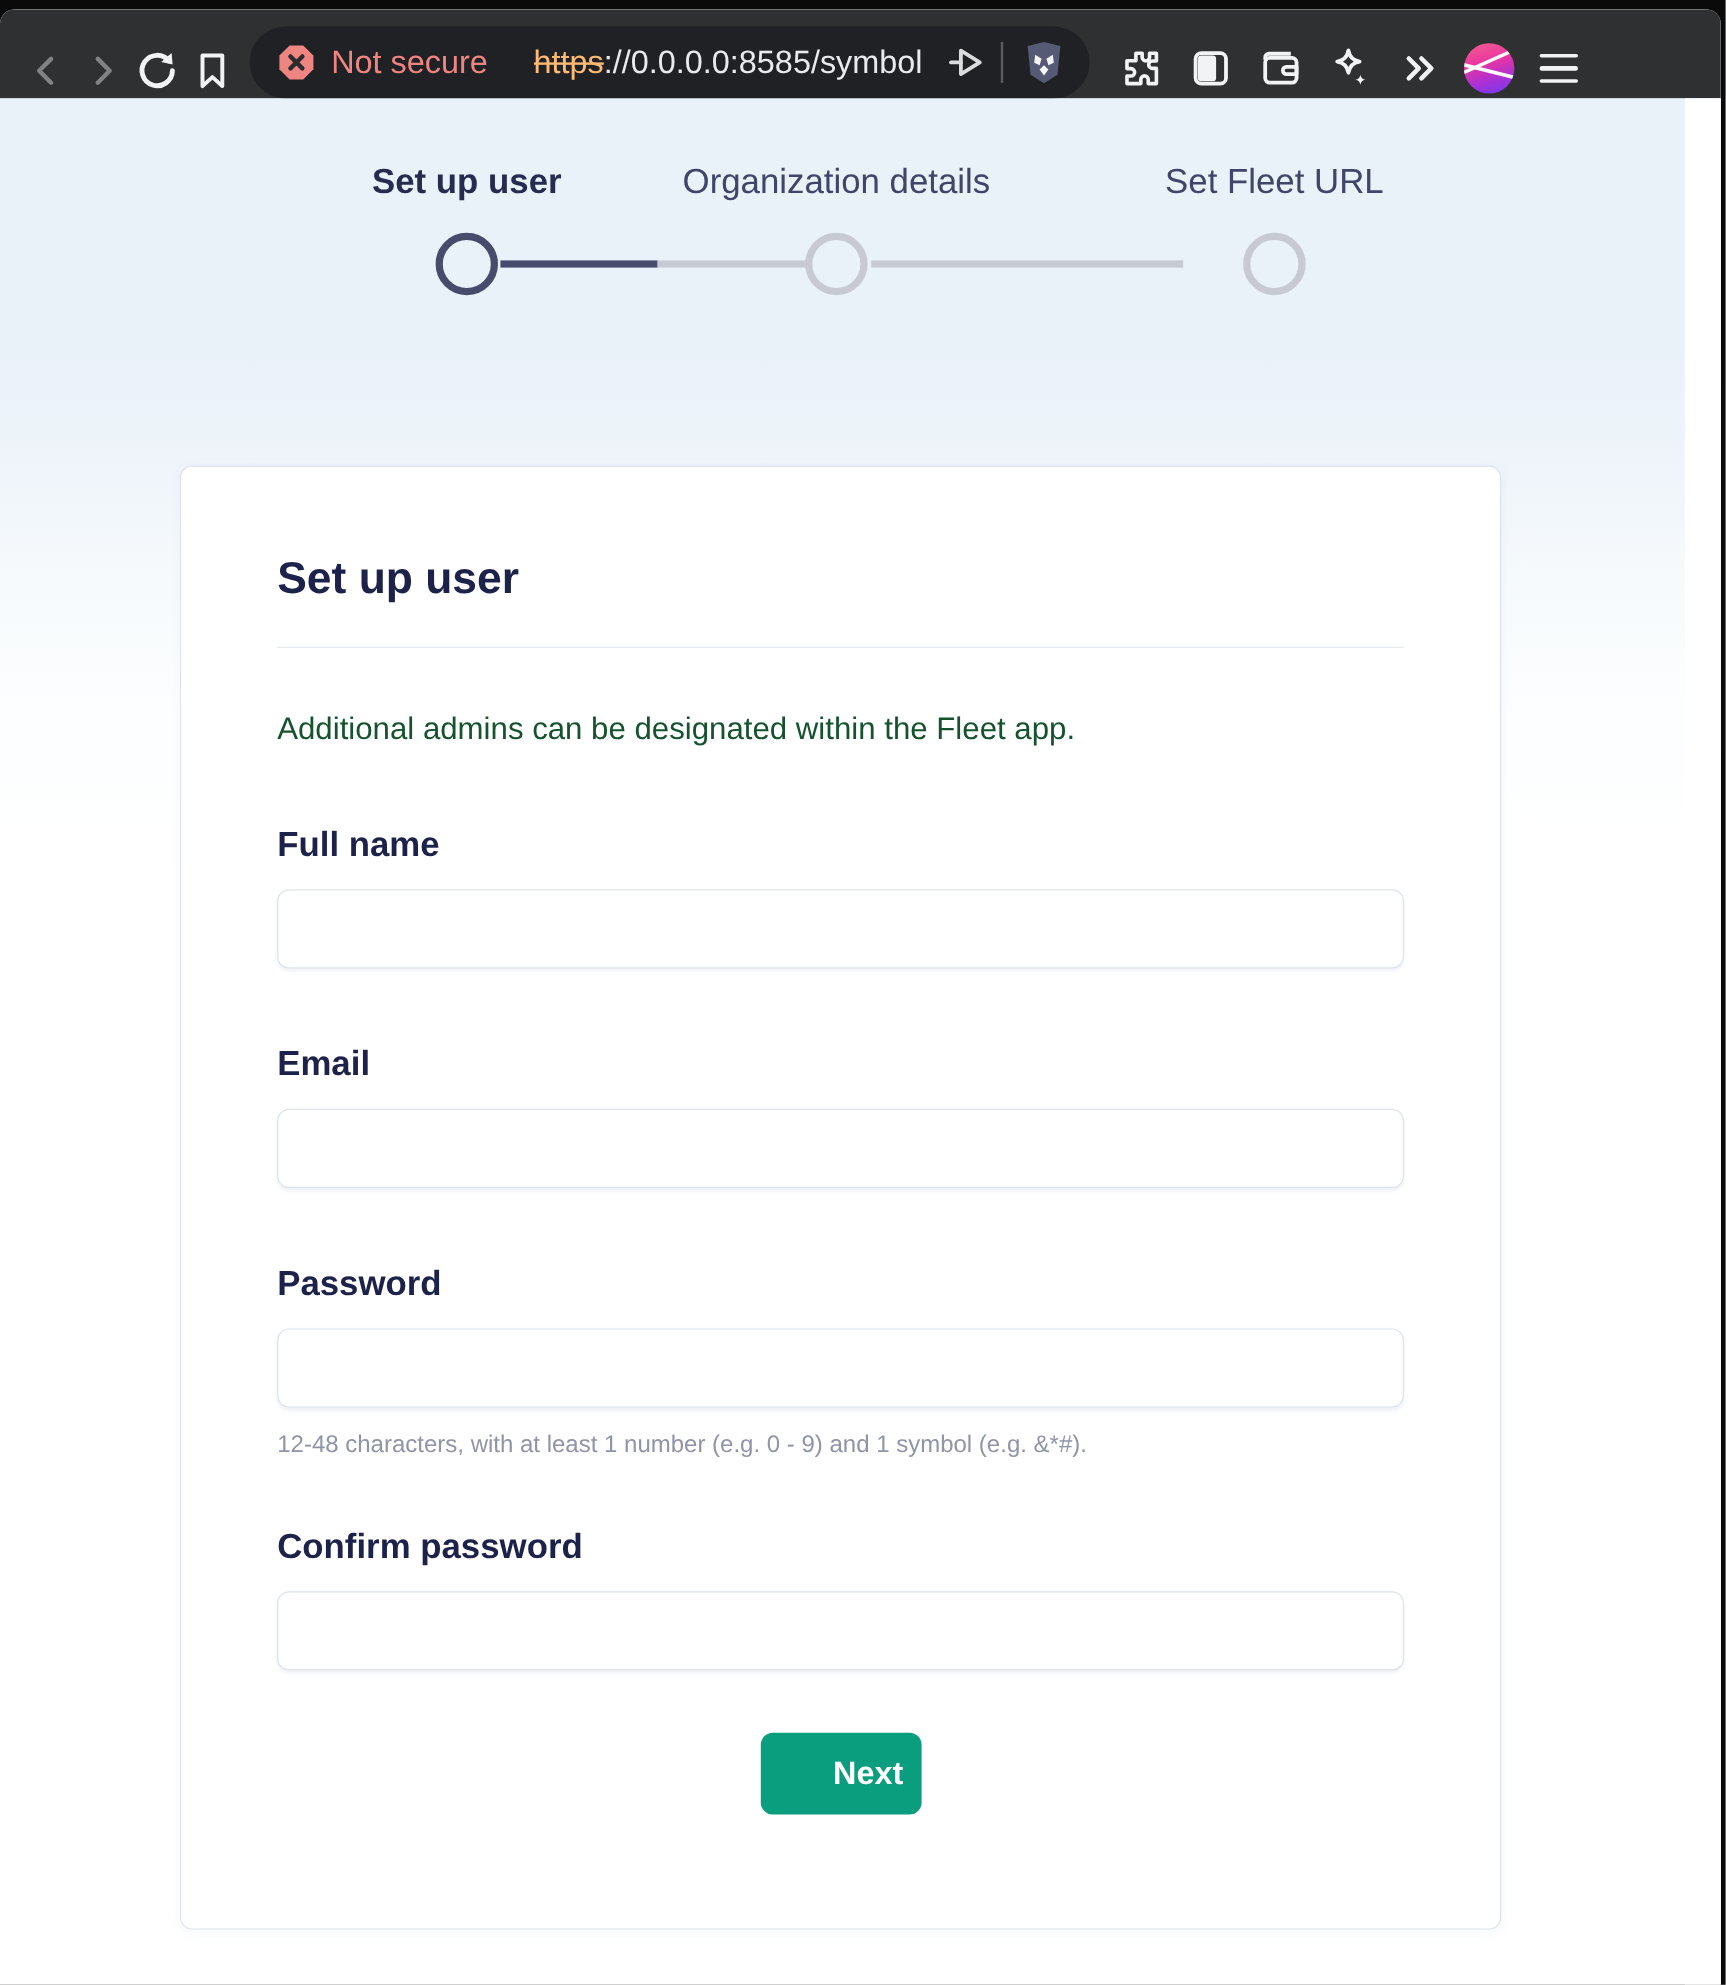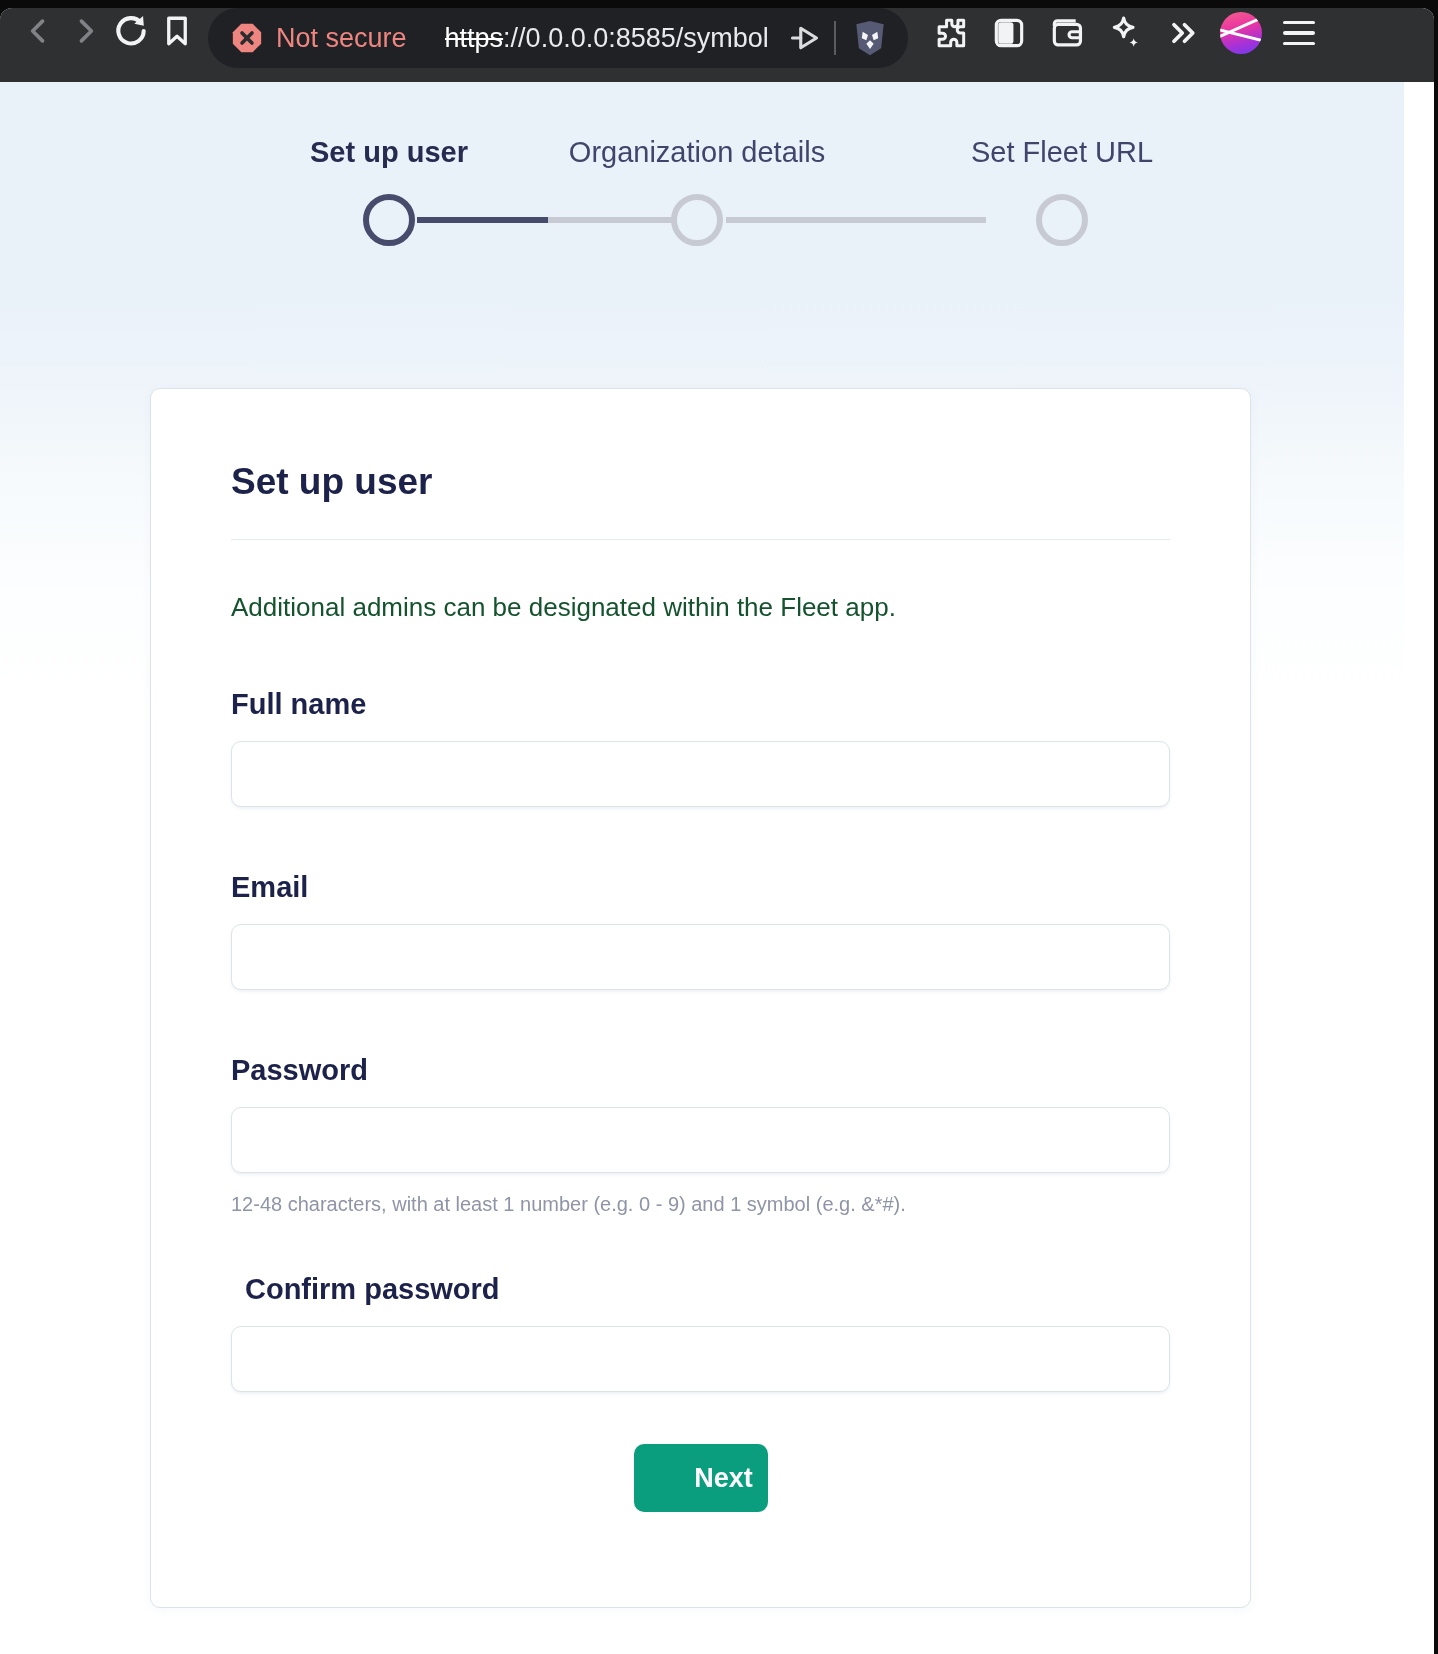--- a/index.html
+++ b/index.html
@@ -15,21 +15,21 @@
     height: 1646px;
     border-radius: 12px 12px 0 0;
     overflow: hidden;
     background: #ffffff;
   }
   
   .toolbar {
     height: 74px;
     background: #2f3032;
     display: flex;
-    align-items: flex-start;
+    align-items: flex-end;
     padding: 0 14px 0 16px;
   }
   .tbtn {
     background: none; border: none; cursor: pointer;
     width: 46px; height: 46px;
     display: flex; align-items: center; justify-content: center;
     flex: 0 0 auto;
   }
   .urlbar {
     flex: 1 1 auto;
@@ -50,21 +50,21 @@
     white-space: nowrap;
   }
   .url {
     color: #e8eaed;
     font-size: 27px;
     margin-left: 38px;
     white-space: nowrap;
     flex: 1 1 auto;
     overflow: hidden;
   }
-  .scheme { color: #ffffff; text-decoration: line-through; }
+  .scheme { color: #fdba74; text-decoration: line-through; }
   .vdiv { width: 2px; height: 34px; background: #5a5c5e; margin: 0 14px 0 10px; flex: 0 0 auto; }
   .iconbtn {
     background: none; border: none; cursor: pointer;
     width: 50px; height: 50px;
     display: flex; align-items: center; justify-content: center;
     flex: 0 0 auto;
     margin-left: 8px;
   }
   .tb-right { display: flex; align-items: center; flex: 0 0 auto; }
   .avatar {
@@ -139,21 +139,21 @@
     line-height: 34px;
     color: #14532d;
   }
   .field-label {
     display: block;
     margin-top: 64px;
     font-size: 29px;
     font-weight: bold;
     color: #1c224a;
   }
-  .field-label.after-hint { margin-top: 57px; margin-left: 14px; }
+  .field-label.after-hint { margin-top: 57px; }
   .tinput {
     display: block;
     width: 100%;
     height: 66px;
     margin-top: 20px;
     border: 1px solid #dde3e9;
     border-radius: 10px;
     background: #ffffff;
     box-shadow: 0 2px 3px rgba(205, 216, 226, 0.35);
     font-size: 26px;

